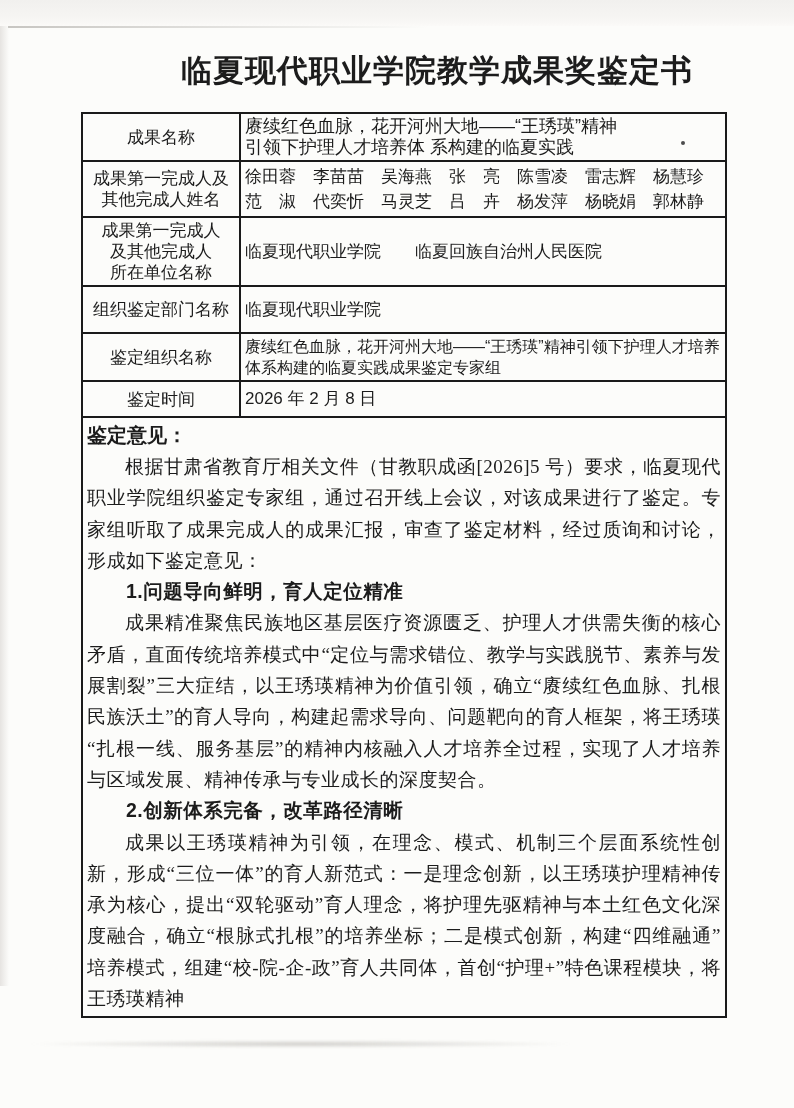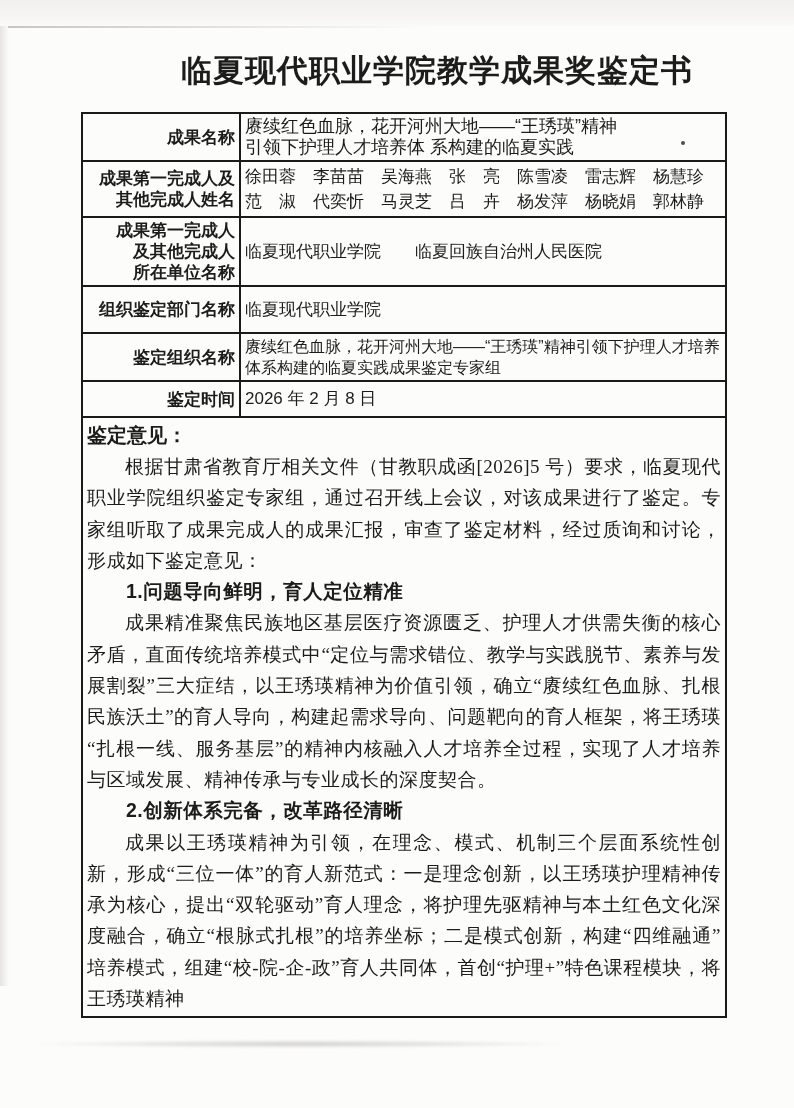--- a/index.html
+++ b/index.html
@@ -25,21 +25,21 @@
   .doc-title{
     position:absolute;top:50px;left:0;width:100%;margin:0;
     text-align:center;font-size:31px;font-weight:bold;letter-spacing:1px;padding-left:40px;
   }
 
   table.appraisal{
     position:absolute;left:81px;top:112px;width:646px;
     border-collapse:collapse;table-layout:fixed;
   }
   table.appraisal td{border:2px solid #1a1a1a;padding:2px 4px;vertical-align:middle;}
-  td.lbl{width:148px;text-align:right;font-weight:bold;font-size:17px;line-height:21px;}
+  td.lbl{width:148px;text-align:center;font-weight:normal;font-size:17px;line-height:21px;}
   td.val{text-align:left;font-family:"Liberation Sans","DejaVu Sans",sans-serif;
     font-size:17px;line-height:22px;}
   tr.r1 td.val{font-size:18px;line-height:21px;}
   tr.r2 td.val{font-size:17px;line-height:25px;white-space:nowrap;}
   tr.r5 td.val{font-size:16px;line-height:21px;}
 
   td.opinion-cell{vertical-align:top;text-align:left;padding:4px 13px 0 13px;}
   .opinion-label{font-weight:bold;font-size:20px;line-height:31px;
     font-family:"Liberation Sans","DejaVu Sans",sans-serif;}
   .op-body{margin:0;font-size:19px;line-height:31.3px;text-align:justify;

